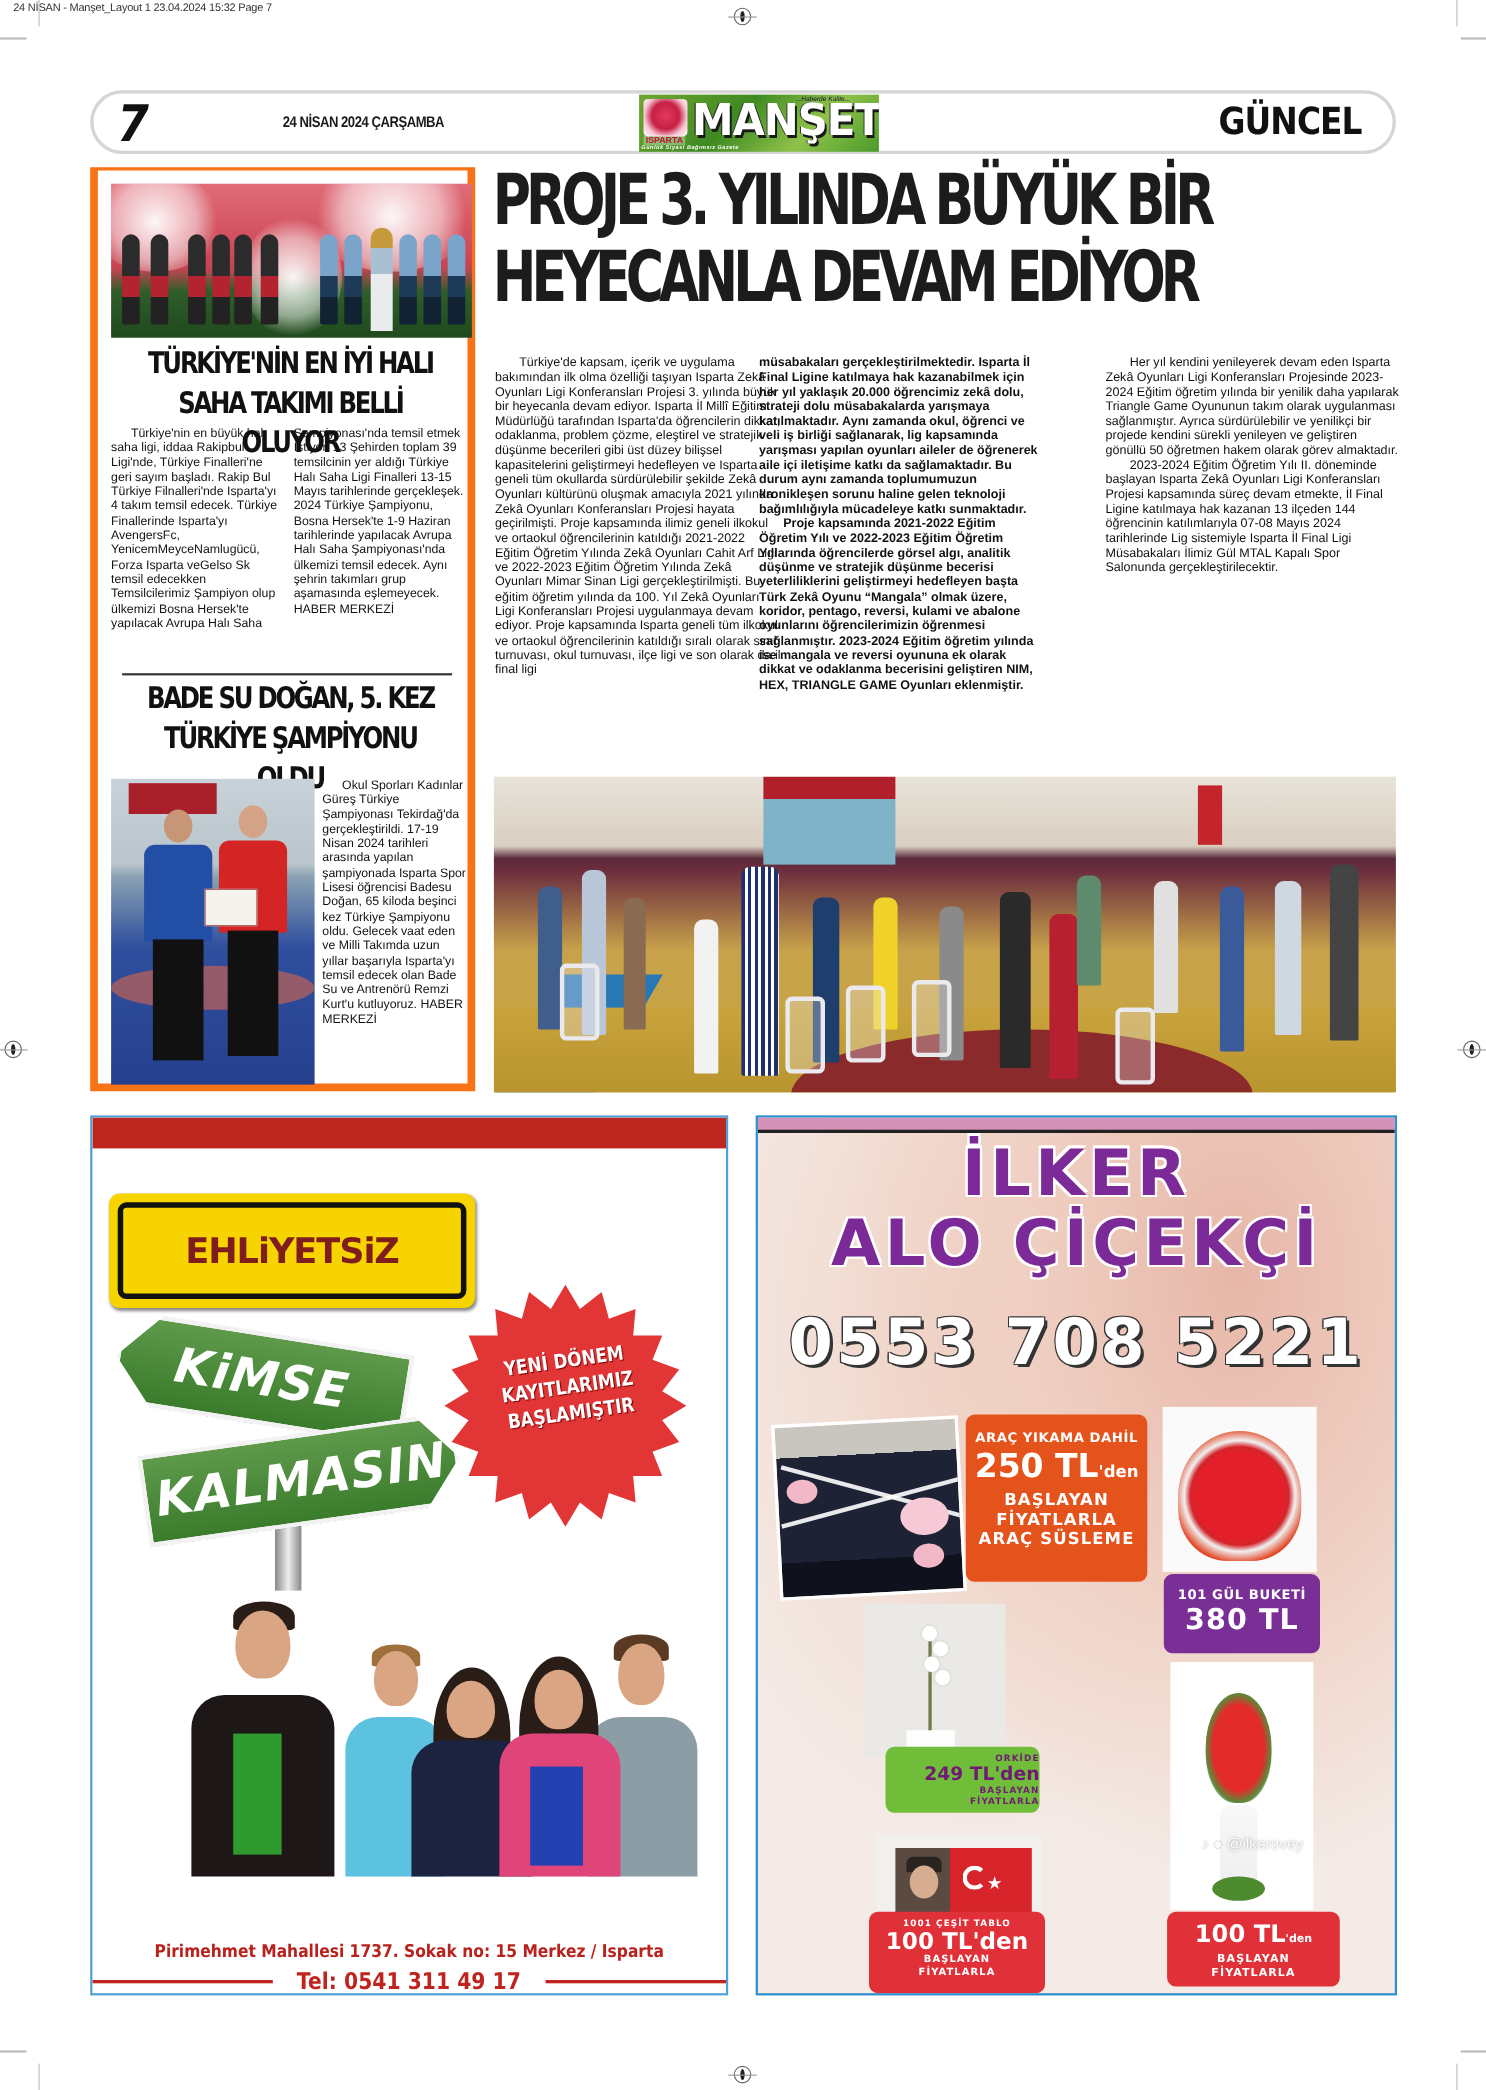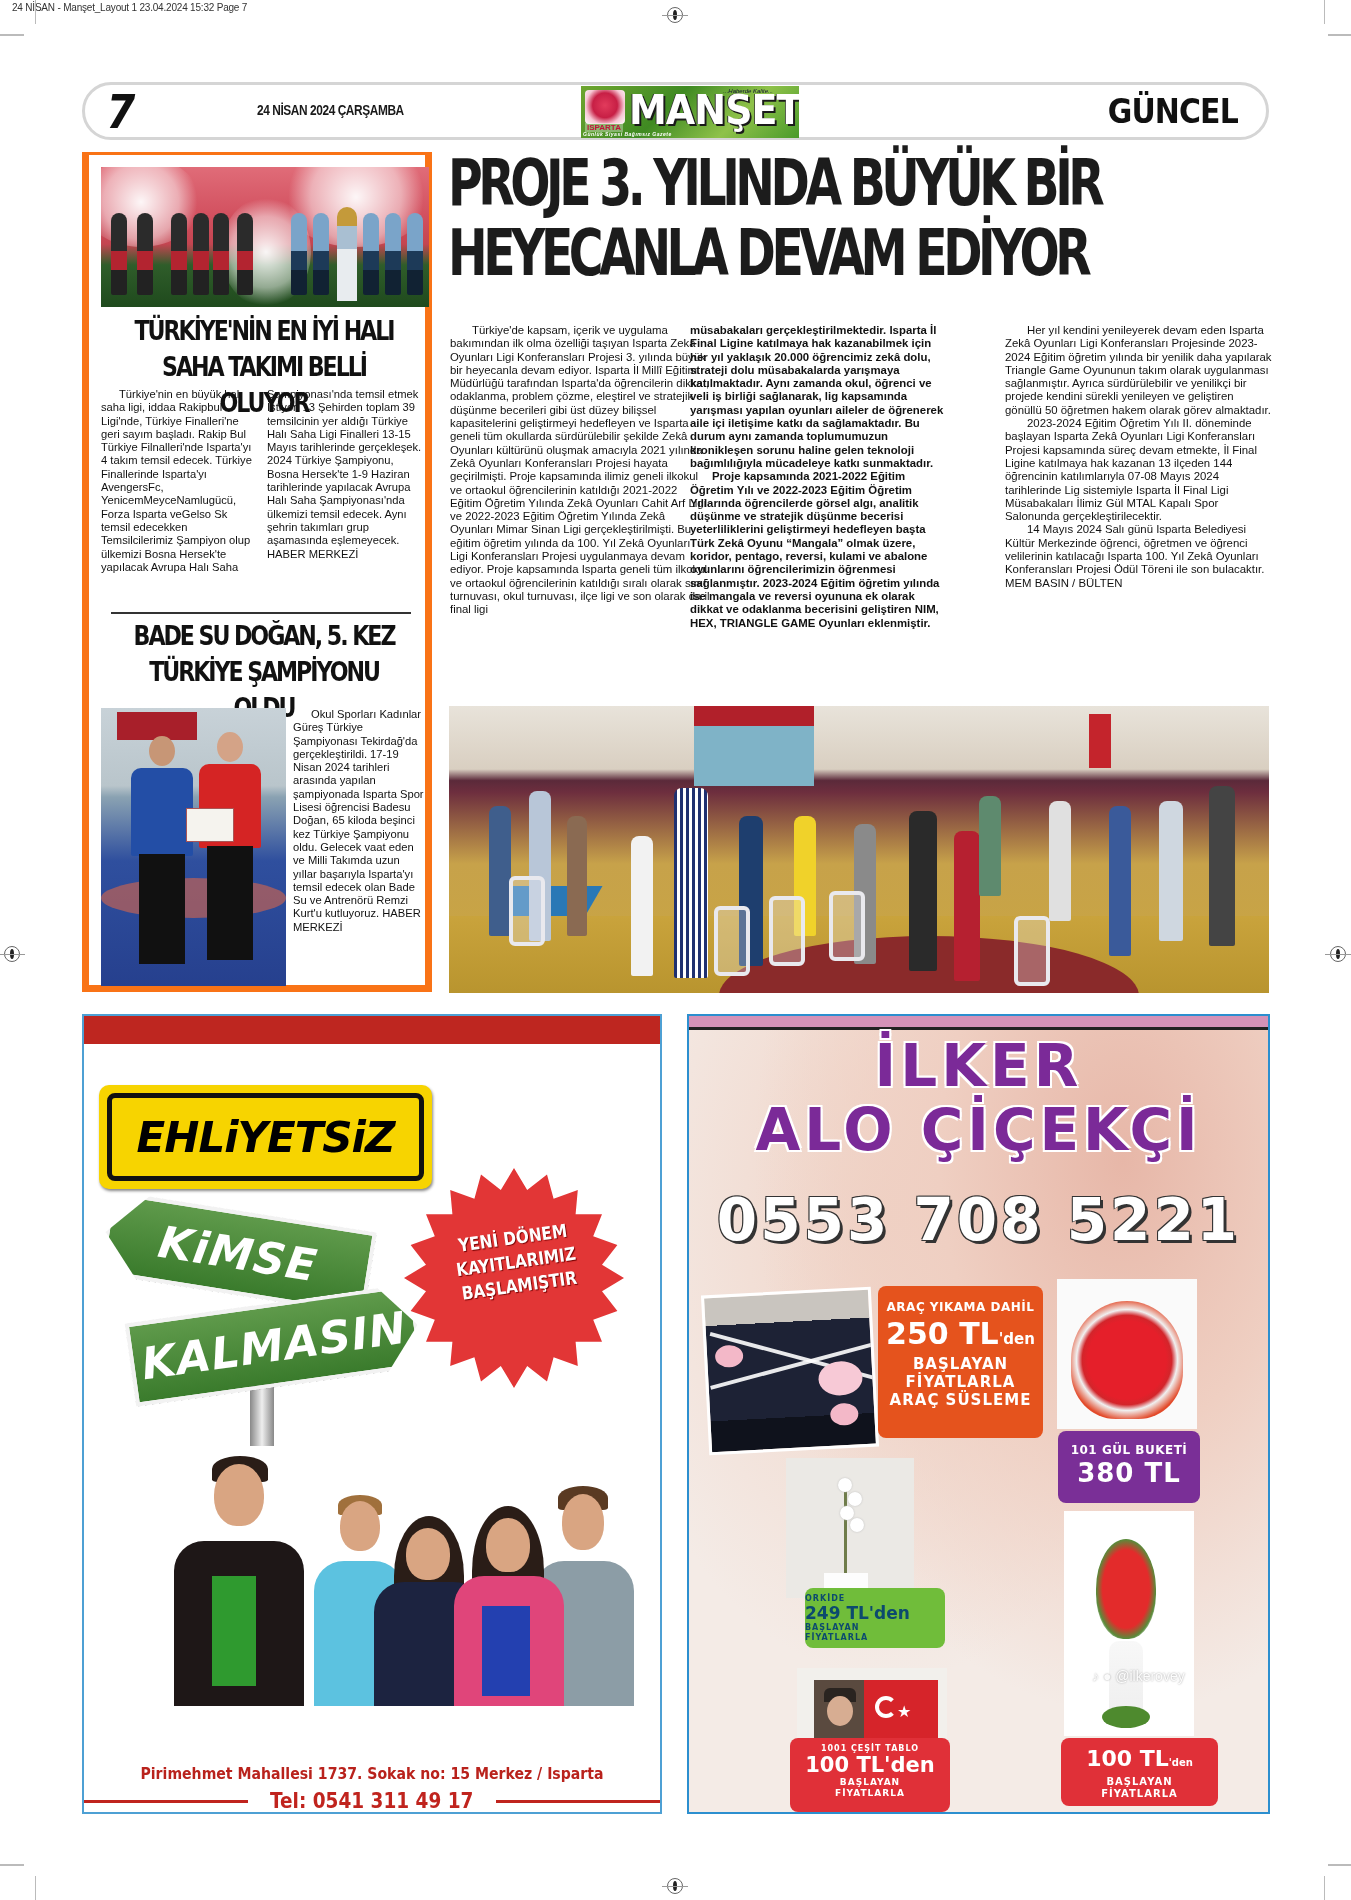--- a/index.html
+++ b/index.html
@@ -73,21 +73,21 @@
   .photo3 .stage { position:absolute; left: 245px; top: 0; width: 120px; height: 80px; background: linear-gradient(180deg, #b1202a 0 25%, #7fb3c7 25%); }
   .photo3 .flag { position:absolute; left: 640px; top: 8px; width: 22px; height: 54px; background: #c4242c; }
   .photo3 .kid { position:absolute; border-radius: 8px 8px 2px 2px; }
   .photo3 .chair { position:absolute; width: 36px; height: 70px; border: 4px solid #e9e9ee; border-radius: 6px; background: rgba(240,240,245,0.3); }
 
   
   .ad1 { position: absolute; left: 82px; top: 1014px; width: 580px; height: 800px; border: 2px solid #4ea0d4; background: #fff; overflow: hidden; }
   .ad1 .topbar { position: absolute; left: 0; top: 0; width: 100%; height: 28px; background: #be2620; }
   .sign-yellow { position: absolute; left: 15px; top: 69px; width: 333px; height: 104px; background: #f7d400; border-radius: 10px; box-shadow: 1px 2px 3px #888; }
   .sign-yellow .inner { position: absolute; left: 8px; top: 8px; right: 8px; bottom: 8px; border: 5px solid #111; border-radius: 8px; display: flex; align-items: center; justify-content: center; }
-  .sign-yellow span { font-family: "DejaVu Sans", sans-serif; font-weight: 900; font-style: italic; font-size: 42px; color: #000000; letter-spacing: -1px; }
+  .sign-yellow span { font-family: "DejaVu Sans", sans-serif; font-weight: 900; font-size: 32px; color: #7f1d1d; letter-spacing: -1px; }
   .arrow-sign { position: absolute; height: 84px; background: linear-gradient(180deg, #5f9a4b, #3a7b2c); border: 4px solid #f2f2f2; box-shadow: 1px 2px 4px #555; display: flex; align-items: center; justify-content: center; }
   .arrow-sign span { font-family: "DejaVu Sans", sans-serif; font-weight: 900; font-style: italic; font-size: 44px; color: #fff; letter-spacing: 1px; }
   .kimse { left: 20px; top: 195px; width: 268px; transform: rotate(9deg); clip-path: polygon(14% 0, 100% 0, 100% 100%, 14% 100%, 0 50%); }
   .kalmasin { left: 45px; top: 287px; width: 290px; transform: rotate(-8deg); clip-path: polygon(0 0, 88% 0, 100% 50%, 88% 100%, 0 100%); }
   .pole { position: absolute; left: 166px; top: 350px; width: 24px; height: 80px; background: linear-gradient(90deg, #888, #eee, #888); }
   .burst { position: absolute; left: 320px; top: 152px; width: 220px; height: 220px; background: #e23636;
     clip-path: polygon(50% 0%, 56% 10%, 65% 3%, 68% 14%, 79% 10%, 78% 21%, 90% 21%, 86% 31%, 97% 35%, 90% 44%, 100% 50%, 90% 56%, 97% 65%, 86% 69%, 90% 79%, 78% 79%, 79% 90%, 68% 86%, 65% 97%, 56% 90%, 50% 100%, 44% 90%, 35% 97%, 32% 86%, 21% 90%, 22% 79%, 10% 79%, 14% 69%, 3% 65%, 10% 56%, 0% 50%, 10% 44%, 3% 35%, 14% 31%, 10% 21%, 22% 21%, 21% 10%, 32% 14%, 35% 3%, 44% 10%); }
   .burst-text { position: absolute; left: 342px; top: 210px; width: 180px; text-align: center; font-family: "DejaVu Sans", sans-serif; font-weight: 900; font-size: 18px; line-height: 24px; color: #fff; transform: rotate(-8deg) scaleX(0.85); text-shadow: 1px 1px 1px #700; }
   .people { position: absolute; left: 80px; top: 400px; width: 440px; height: 290px; }
   .person { position: absolute; bottom: 0; }
@@ -116,21 +116,21 @@
   .orange-box .l3 { font-size: 15px; line-height: 18px; letter-spacing: 1px; }
   .roses { position: absolute; left: 368px; top: 263px; width: 140px; height: 150px; background: #fafafa; }
   .roses .bq { position: absolute; left: 14px; top: 22px; width: 112px; height: 118px; border-radius: 50% 50% 40% 40%; background: radial-gradient(circle, #e51f2a 0 48%, #d3252b 55%, #f0f0f0 62%, #e34a2a 75%, #d14a26 100%); }
   .purple-box { position: absolute; left: 369px; top: 415px; width: 142px; height: 72px; background: #7a2f97; border-radius: 8px; color: #fff; text-align: center; font-family: "DejaVu Sans", sans-serif; font-weight: 900; }
   .purple-box .l1 { font-size: 12px; margin-top: 12px; letter-spacing: 0.5px; }
   .purple-box .l2 { font-size: 26px; line-height: 32px; letter-spacing: 1px; }
   .orchid { position: absolute; left: 97px; top: 442px; width: 128px; height: 140px; background: #ebe9e5; }
   .orchid .stem { position: absolute; left: 58px; top: 30px; width: 3px; height: 90px; background: #6f7c4a; }
   .orchid .fl { position: absolute; width: 14px; height: 14px; border-radius: 50%; background: #fff; box-shadow: 0 0 2px #bbb; }
   .orchid .pot { position: absolute; left: 38px; top: 115px; width: 44px; height: 25px; background: #fdfdfd; }
-  .green-box { position: absolute; left: 116px; top: 572px; width: 140px; height: 60px; background: #70bd3a; border-radius: 8px; color: #0c4a6e; text-align: left; font-family: "DejaVu Sans", sans-serif; font-weight: 900; }
+  .green-box { position: absolute; left: 116px; top: 572px; width: 140px; height: 60px; background: #70bd3a; border-radius: 8px; color: #701a75; text-align: right; font-family: "DejaVu Sans", sans-serif; font-weight: 900; }
   .green-box .l1 { font-size: 8px; margin-top: 6px; letter-spacing: 1px; }
   .green-box .l2 { font-size: 17px; line-height: 20px; }
   .green-box .l3 { font-size: 8px; line-height: 10px; letter-spacing: 1px; }
   .painting { position: absolute; left: 108px; top: 652px; width: 150px; height: 85px; background: #f2f0ec; }
   .painting .canvas { position: absolute; left: 17px; top: 12px; width: 124px; height: 70px; background: linear-gradient(90deg, #5a4a3f 0 40%, #d6242a 40%); }
   .painting .face { position: absolute; left: 30px; top: 28px; width: 26px; height: 30px; border-radius: 50%; background: #d7ad92; }
   .painting .hat { position: absolute; left: 27px; top: 20px; width: 32px; height: 14px; background: #2a2420; border-radius: 6px 6px 0 0; }
   .painting .star { position: absolute; left: 100px; top: 34px; color: #fff; font-size: 16px; }
   .painting .moon { position: absolute; left: 78px; top: 28px; width: 22px; height: 22px; border-radius: 50%; border: 4px solid #fff; border-right-color: transparent; }
   .red-box1 { position: absolute; left: 101px; top: 722px; width: 160px; height: 74px; background: #e03038; border-radius: 8px; color: #fff; text-align: center; font-family: "DejaVu Sans", sans-serif; font-weight: 900; }
@@ -237,21 +237,20 @@
 <div class="main-col mc1">
   <p>Türkiye'de kapsam, içerik ve uygulama bakımından ilk olma özelliği taşıyan Isparta Zekâ Oyunları Ligi Konferansları Projesi 3. yılında büyük bir heyecanla devam ediyor. Isparta İl Millî Eğitim Müdürlüğü tarafından Isparta'da öğrencilerin dikkat, odaklanma, problem çözme, eleştirel ve stratejik düşünme becerileri gibi üst düzey bilişsel kapasitelerini geliştirmeyi hedefleyen ve Isparta geneli tüm okullarda sürdürülebilir şekilde Zekâ Oyunları kültürünü oluşmak amacıyla 2021 yılında Zekâ Oyunları Konferansları Projesi hayata geçirilmişti.   Proje kapsamında ilimiz geneli ilkokul ve ortaokul öğrencilerinin katıldığı 2021-2022 Eğitim Öğretim Yılında Zekâ Oyunları Cahit Arf Ligi ve 2022-2023 Eğitim Öğretim Yılında Zekâ Oyunları Mimar Sinan Ligi gerçekleştirilmişti. Bu eğitim öğretim yılında da 100. Yıl Zekâ Oyunları Ligi Konferansları Projesi uygulanmaya devam ediyor.   Proje kapsamında Isparta geneli tüm ilkokul ve ortaokul öğrencilerinin katıldığı sıralı olarak sınıf turnuvası, okul turnuvası, ilçe ligi ve son olarak da il final ligi</p>
 </div>
 <div class="main-col mc2">
   <p style="text-indent:0">müsabakaları gerçekleştirilmektedir. Isparta İl Final Ligine katılmaya hak kazanabilmek için her yıl yaklaşık 20.000 öğrencimiz zekâ dolu, strateji dolu müsabakalarda yarışmaya katılmaktadır. Aynı zamanda okul, öğrenci ve veli iş birliği sağlanarak, lig kapsamında yarışması yapılan oyunları aileler de öğrenerek aile içi iletişime katkı da sağlamaktadır. Bu durum aynı zamanda toplumumuzun kronikleşen sorunu haline gelen teknoloji bağımlılığıyla mücadeleye katkı sunmaktadır.</p>
   <p>Proje kapsamında 2021-2022 Eğitim Öğretim Yılı ve 2022-2023 Eğitim Öğretim Yıllarında öğrencilerde görsel algı, analitik düşünme ve stratejik düşünme becerisi yeterliliklerini geliştirmeyi hedefleyen başta Türk Zekâ Oyunu “Mangala” olmak üzere, koridor, pentago, reversi, kulami ve abalone oyunlarını öğrencilerimizin öğrenmesi sağlanmıştır. 2023-2024 Eğitim öğretim yılında ise mangala ve reversi oyununa ek olarak dikkat ve odaklanma becerisini geliştiren NIM, HEX, TRIANGLE GAME Oyunları eklenmiştir.</p>
 </div>
 <div class="main-col mc3">
   <p>Her yıl kendini yenileyerek devam eden Isparta Zekâ Oyunları Ligi Konferansları Projesinde 2023-2024 Eğitim öğretim yılında bir yenilik daha yapılarak Triangle Game Oyununun takım olarak uygulanması sağlanmıştır. Ayrıca sürdürülebilir ve yenilikçi bir projede kendini sürekli yenileyen ve geliştiren gönüllü 50 öğretmen hakem olarak görev almaktadır.</p>
   <p>2023-2024 Eğitim Öğretim Yılı II. döneminde başlayan Isparta Zekâ Oyunları Ligi Konferansları Projesi kapsamında süreç devam etmekte, İl Final Ligine katılmaya hak kazanan 13 ilçeden 144 öğrencinin katılımlarıyla 07-08 Mayıs 2024 tarihlerinde Lig sistemiyle Isparta İl Final Ligi Müsabakaları İlimiz Gül MTAL Kapalı Spor Salonunda gerçekleştirilecektir.</p>
-  <p>14 Mayıs 2024 Salı günü Isparta Belediyesi Kültür Merkezinde öğrenci, öğretmen ve öğrenci velilerinin katılacağı Isparta 100. Yıl Zekâ Oyunları Konferansları Projesi Ödül Töreni ile son bulacaktır. MEM BASIN / BÜLTEN</p>
 </div>
 
 <div class="photo3">
   <div class="stage"></div>
   <div class="flag"></div>
   <div class="blue"></div>
   <div class="floor"></div>
   <div class="circle"></div>
   <div class="kid" style="left:40px; top:100px; width:22px; height:130px; background:#3f5e8c;"></div>
   <div class="kid" style="left:80px; top:85px; width:22px; height:150px; background:#b8c6d8;"></div>

